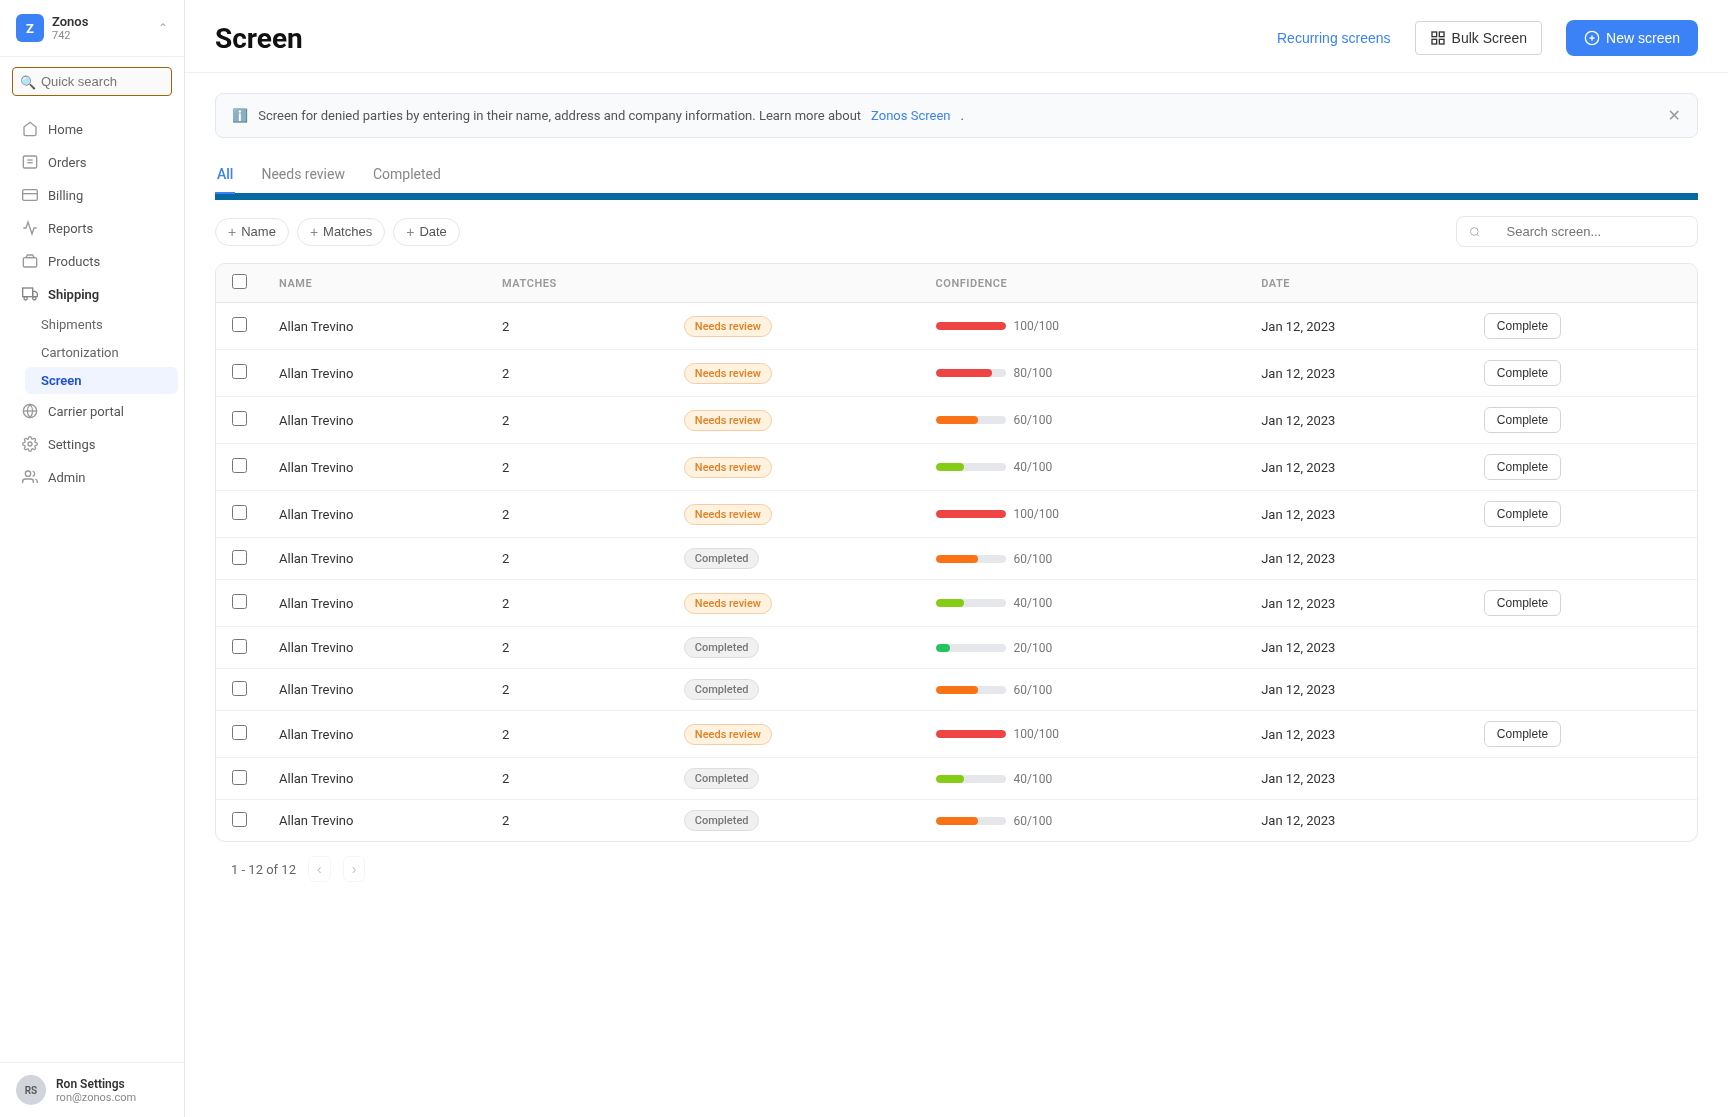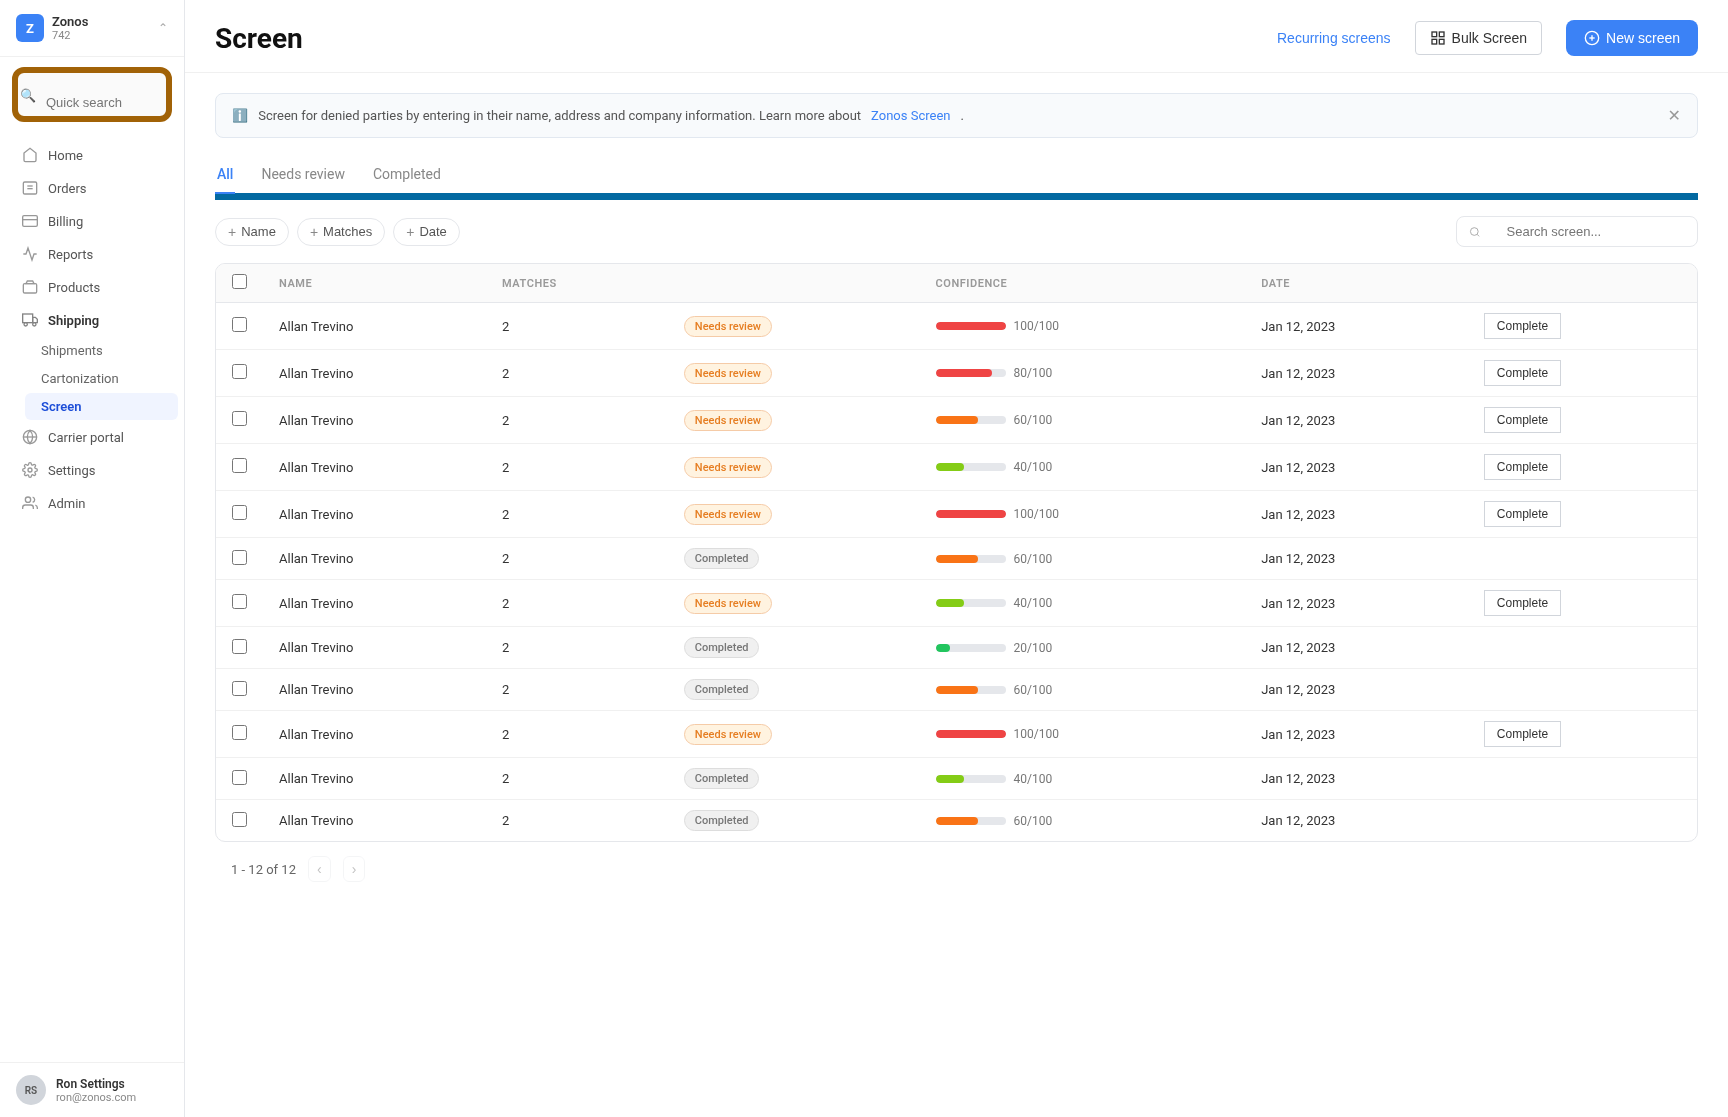--- a/index.html
+++ b/index.html
@@ -8,21 +8,21 @@
     
     .sidebar { width: 185px; background: #fff; border-right: 1px solid #e5e7eb; display: flex; flex-direction: column; height: 100vh; overflow-y: auto; flex-shrink: 0; }
     .sidebar-brand { display: flex; align-items: center; gap: 8px; padding: 14px 16px; border-bottom: 1px solid #f0f0f0; }
     .brand-avatar { width: 28px; height: 28px; background: #3b82f6; border-radius: 6px; display: flex; align-items: center; justify-content: center; color: #fff; font-weight: 700; font-size: 13px; }
     .brand-info { flex: 1; }
     .brand-name { font-weight: 600; font-size: 13px; }
     .brand-id { font-size: 11px; color: #888; }
     .brand-chevron { color: #aaa; font-size: 12px; }
 
     .sidebar-search { padding: 10px 12px; }
-    .sidebar-search input { width: 100%; border: 6px solid #a16207; border-radius: 12px; padding: 22px 10px 6px 28px; font-size: 13px; color: #666; background: #fafafa; outline: none; }
+    .sidebar-search input { width: 100%; border: 1px solid #a16207; border-radius: 4px; padding: 6px 10px 6px 28px; font-size: 13px; color: #666; background: #fafafa; outline: none; }
     .search-wrap { position: relative; }
     .search-wrap .search-icon { position: absolute; left: 8px; top: 50%; transform: translateY(-50%); color: #aaa; font-size: 13px; }
 
     .sidebar-nav { flex: 1; padding: 6px 0; }
     .nav-item { display: flex; align-items: center; gap: 10px; padding: 8px 16px; cursor: pointer; color: #555; font-size: 13px; border-radius: 6px; margin: 1px 6px; }
     .nav-item.active { color: #333; font-weight: 600; }
     .nav-item svg { width: 16px; height: 16px; opacity: 0.6; }
 
     .nav-sub { padding-left: 19px; }
     .nav-sub-item { display: flex; align-items: center; padding: 6px 16px; cursor: pointer; color: #666; font-size: 13px; border-radius: 6px; margin: 1px 6px; }
@@ -82,21 +82,21 @@
     .badge-needs-review { background: #fff3e0; color: #e67e22; border: 1px solid #f5cba7; }
     .badge-completed { background: #f0f0f0; color: #777; border: 1px solid #ddd; }
 
     
     .confidence-wrap { display: flex; align-items: center; gap: 8px; }
     .conf-bar { width: 70px; height: 8px; background: #e5e7eb; border-radius: 4px; overflow: hidden; position: relative; }
     .conf-fill { height: 100%; border-radius: 4px; }
     .conf-text { font-size: 12px; color: #777; }
 
     
-    .btn-complete { background: #fff; border: 1px solid #d1d5db; border-radius: 0; padding: 5px 12px; font-size: 12px; cursor: pointer; color: #333; }
+    .btn-complete { background: #fff; border: 1px solid #d1d5db; border-radius: 6px; padding: 5px 12px; font-size: 12px; cursor: pointer; color: #333; }
 
     
     .pagination { display: flex; align-items: center; justify-content: flex-start; gap: 12px; padding: 14px 16px; font-size: 13px; color: #666; }
     .page-btn { background: none; border: 1px solid #e5e7eb; border-radius: 6px; padding: 4px 8px; cursor: pointer; color: #666; font-size: 14px; }
     .page-btn:disabled { opacity: 0.4; cursor: default; }
   </style>
 </head>
 <body>
 
 <div class="sidebar">

